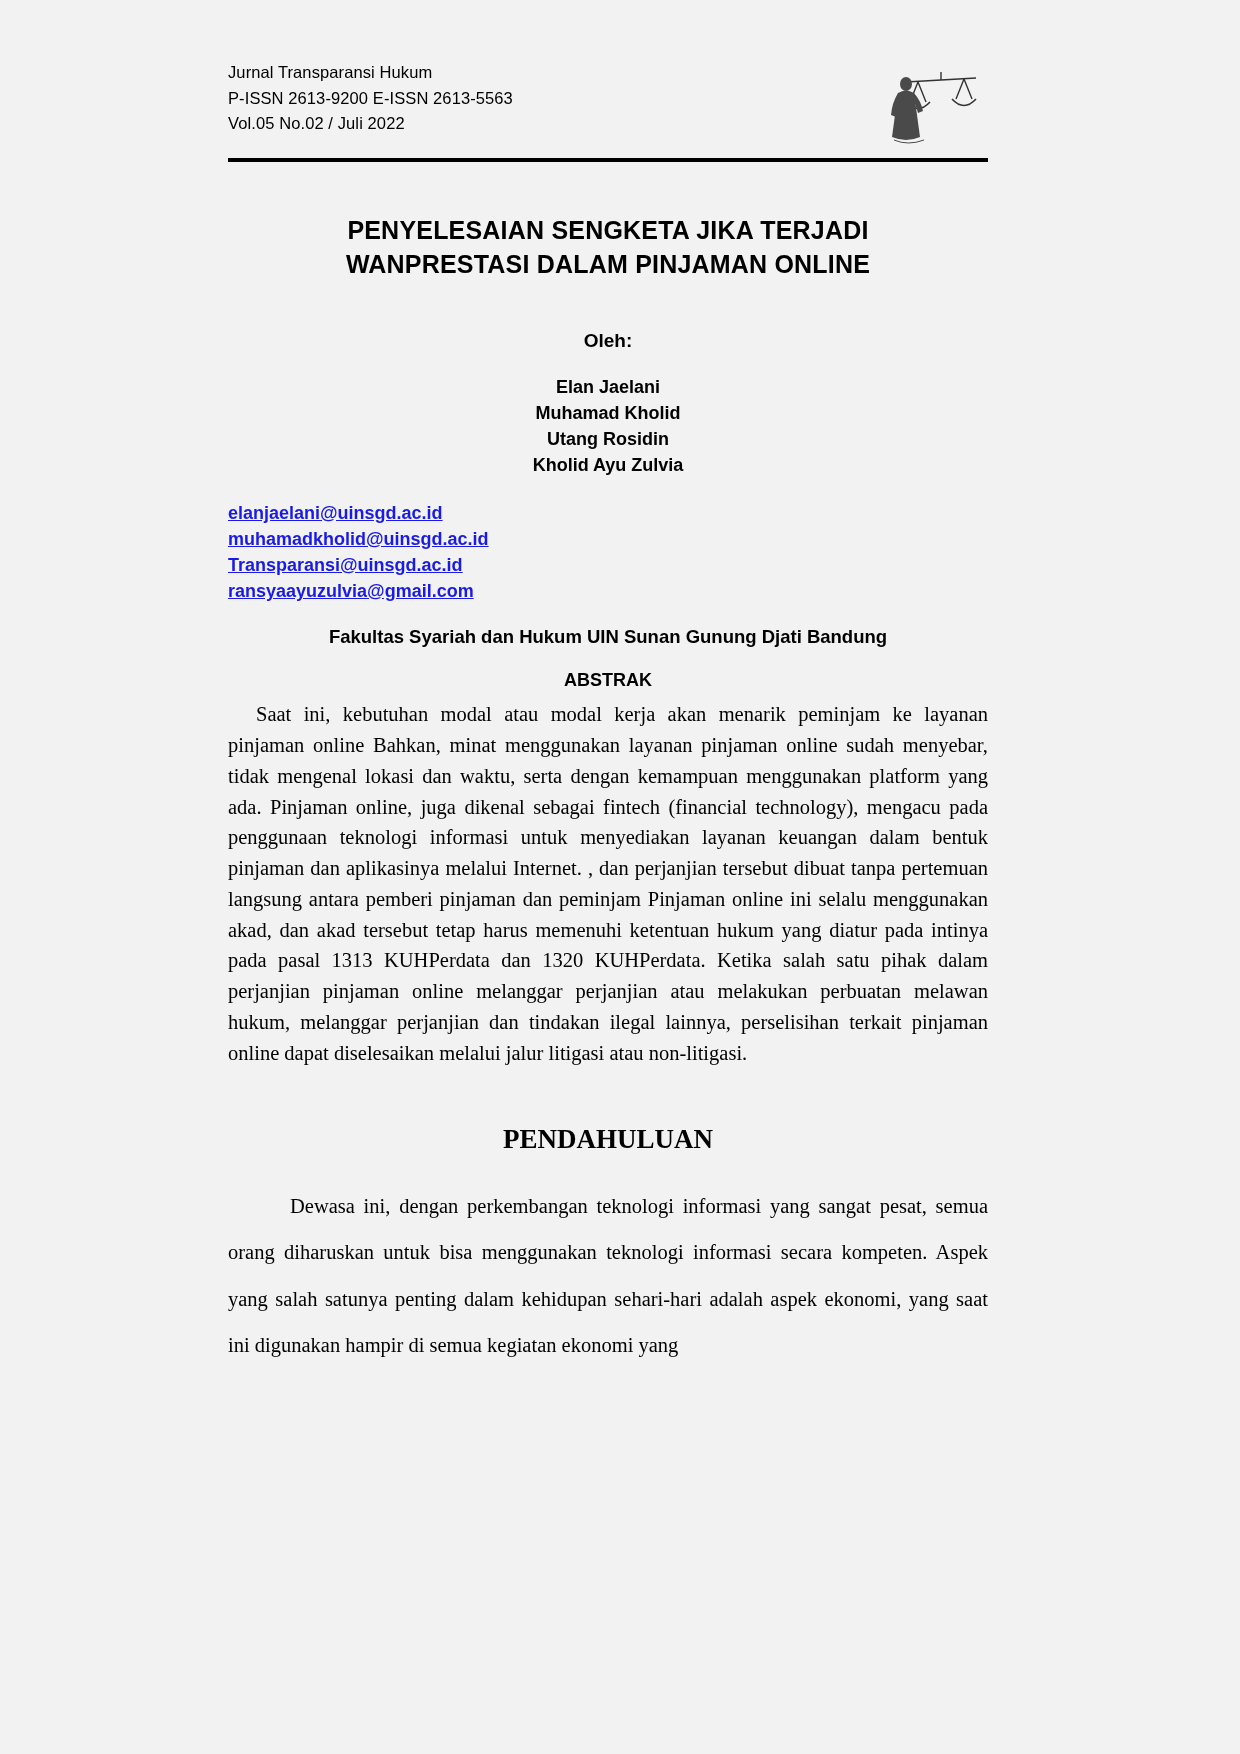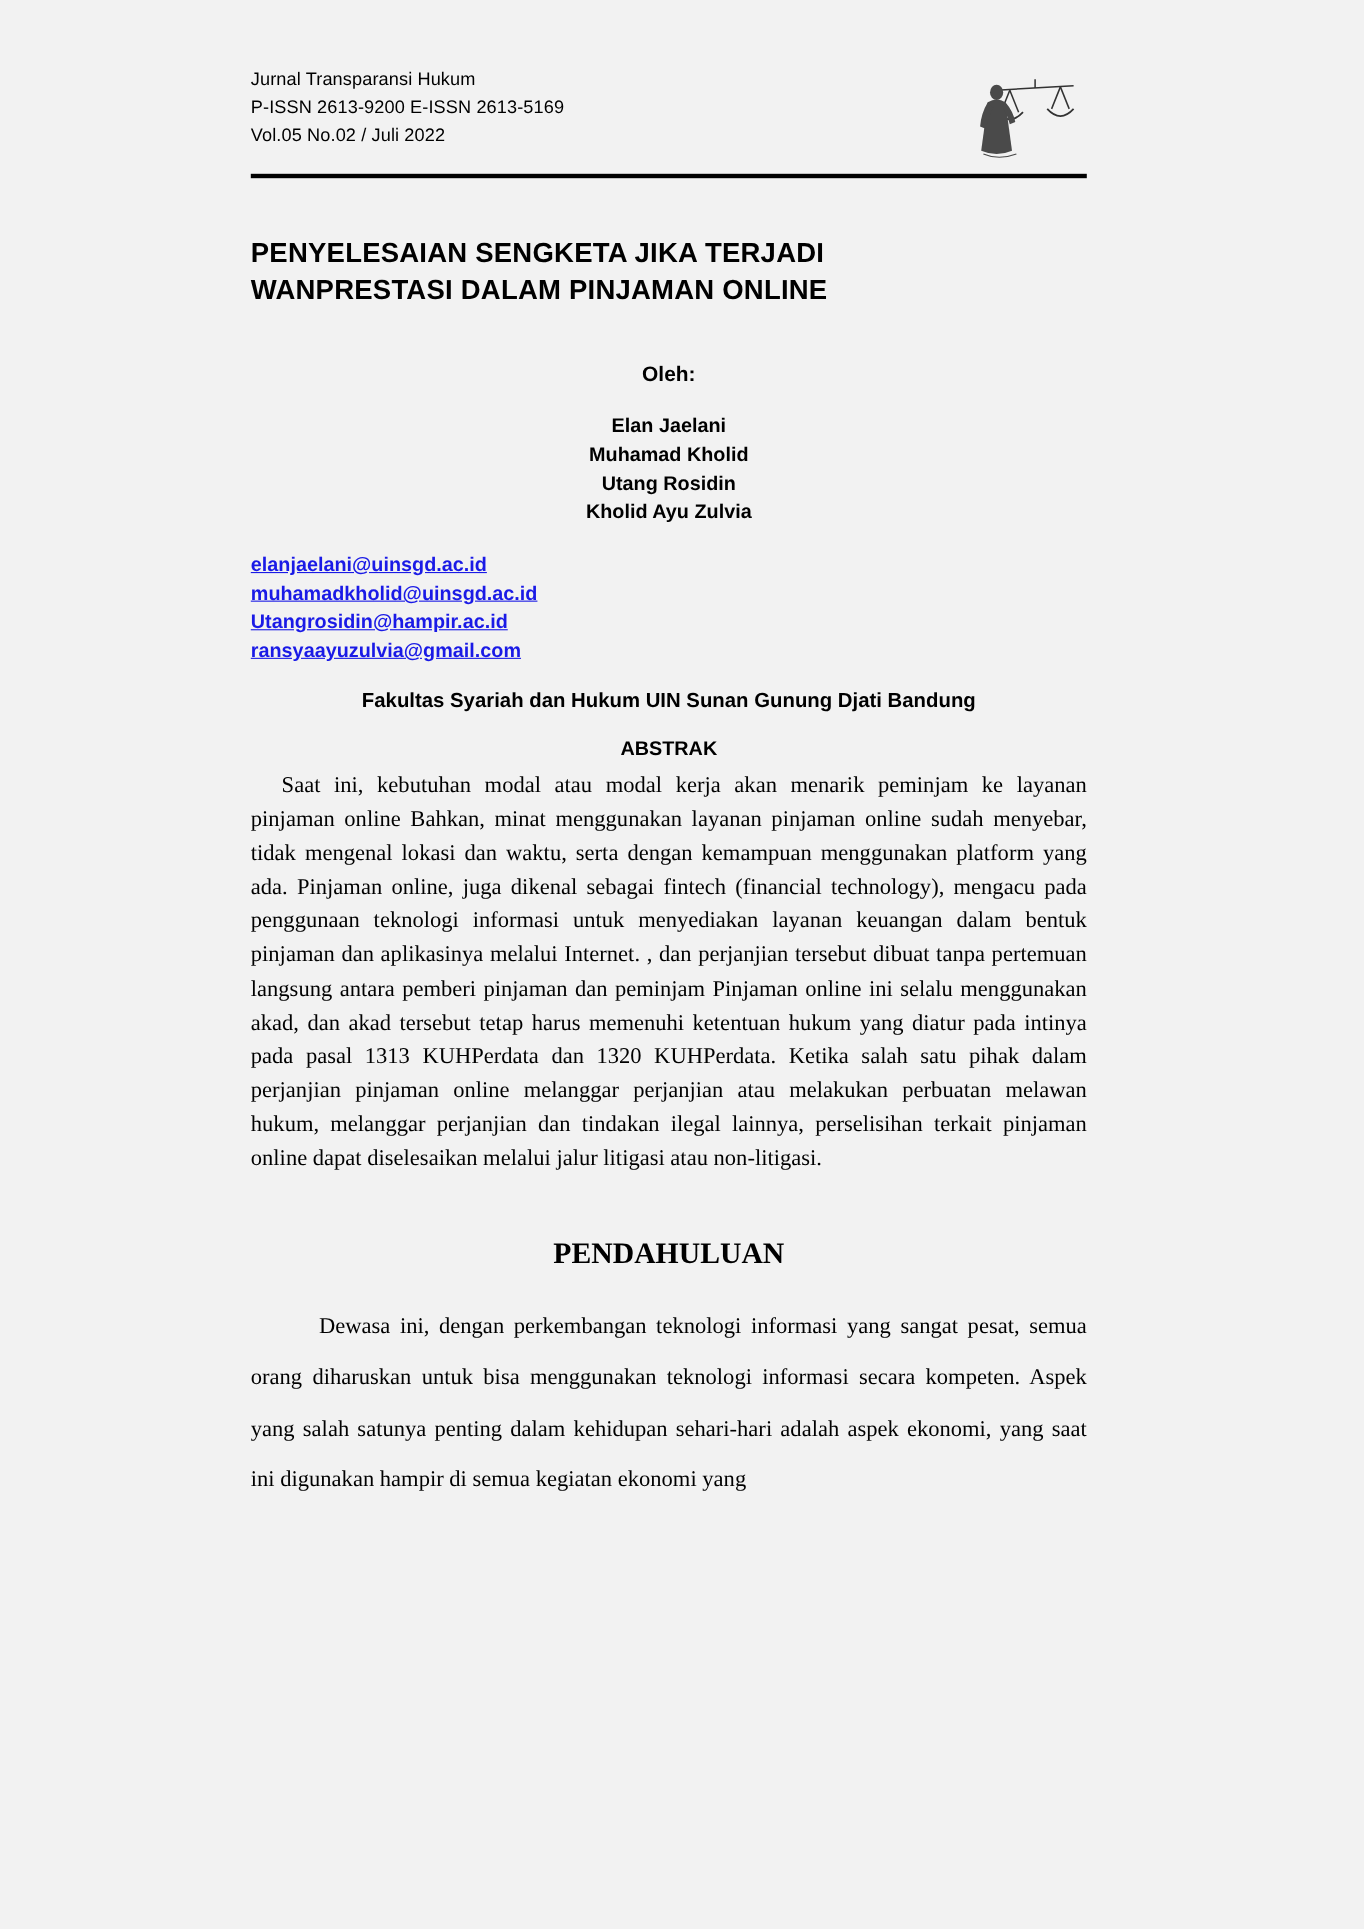--- a/index.html
+++ b/index.html
@@ -48,20 +48,21 @@
   }
   .logo svg { display: block; }
   .header-rule {
     border: none;
     border-top: 4px solid #000;
     margin: 8px 0 0 0;
   }
 
   
   .title {
+    text-align: center;
     font-family: "Liberation Sans", sans-serif;
     font-weight: bold;
     font-size: 25px;
     line-height: 1.35;
     letter-spacing: 0.2px;
     margin-top: 52px;
   }
 
   .byline-label {
     text-align: center;
@@ -140,21 +141,21 @@
 </style>
 </head>
 <body>
 
 <div class="page">
   <div class="content">
 
     <div class="header">
       <div class="header-lines">
         <div>Jurnal Transparansi Hukum</div>
-        <div>P-ISSN 2613-9200 E-ISSN 2613-5169</div>
+        <div>P-ISSN 2613-9200 E-ISSN 2613-5563</div>
         <div>Vol.05 No.02 / Juli 2022</div>
       </div>
       <div class="logo">
         <svg viewBox="0 0 110 95" width="110" height="95" aria-hidden="true">
           <g stroke="#333" fill="none" stroke-width="1.4">
 
             <line x1="30" y1="22" x2="100" y2="18"></line>
 
             <line x1="42" y1="22" x2="34" y2="42"></line>
             <line x1="42" y1="22" x2="50" y2="42"></line>
@@ -191,21 +192,21 @@
     <div class="authors">
       <div>Elan Jaelani</div>
       <div>Muhamad Kholid</div>
       <div>Utang Rosidin</div>
       <div>Kholid Ayu Zulvia</div>
     </div>
 
     <div class="emails">
       <a href="#">elanjaelani@uinsgd.ac.id</a>
       <a href="#">muhamadkholid@uinsgd.ac.id</a>
-      <a href="#">Utangrosidin@hampir.ac.id</a>
+      <a href="#">Transparansi@uinsgd.ac.id</a>
       <a href="#">ransyaayuzulvia@gmail.com</a>
     </div>
 
     <div class="affiliation">Fakultas Syariah dan Hukum UIN Sunan Gunung Djati Bandung</div>
 
     <div class="abstract-heading">ABSTRAK</div>
 
     <div class="abstract-body">Saat ini, kebutuhan modal atau modal kerja akan menarik peminjam ke layanan pinjaman online Bahkan, minat menggunakan layanan pinjaman online sudah menyebar, tidak mengenal lokasi dan waktu, serta dengan kemampuan menggunakan platform yang ada. Pinjaman online, juga dikenal sebagai fintech (financial technology), mengacu pada penggunaan teknologi informasi untuk menyediakan layanan keuangan dalam bentuk pinjaman dan aplikasinya melalui Internet. , dan perjanjian tersebut dibuat tanpa pertemuan langsung antara pemberi pinjaman dan peminjam Pinjaman online ini selalu menggunakan akad, dan akad tersebut tetap harus memenuhi ketentuan hukum yang diatur pada intinya pada pasal 1313 KUHPerdata dan 1320 KUHPerdata. Ketika salah satu pihak dalam perjanjian pinjaman online melanggar perjanjian atau melakukan perbuatan melawan hukum, melanggar perjanjian dan tindakan ilegal lainnya, perselisihan terkait pinjaman online dapat diselesaikan melalui jalur litigasi atau non-litigasi.</div>
 
 

